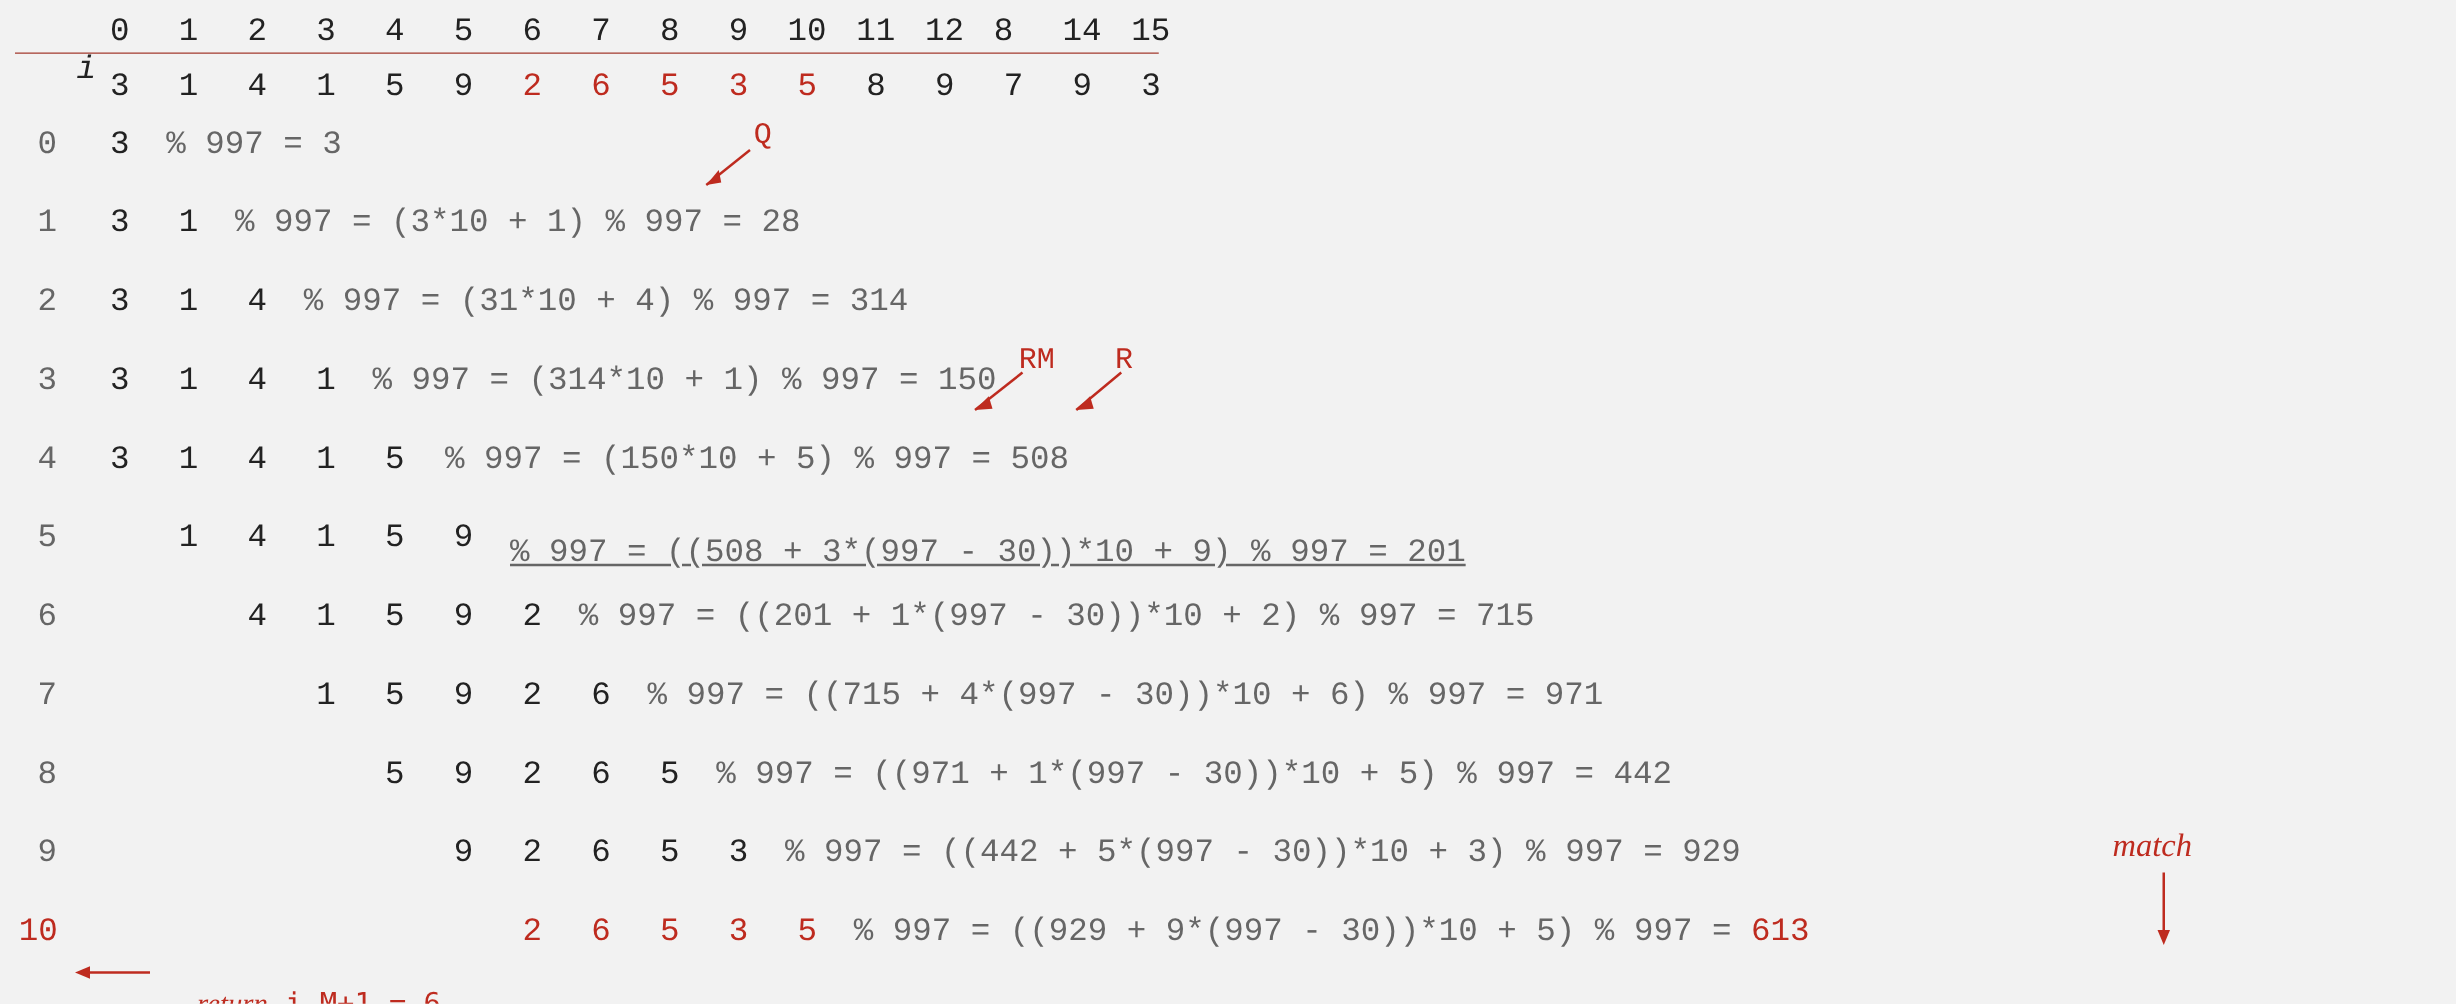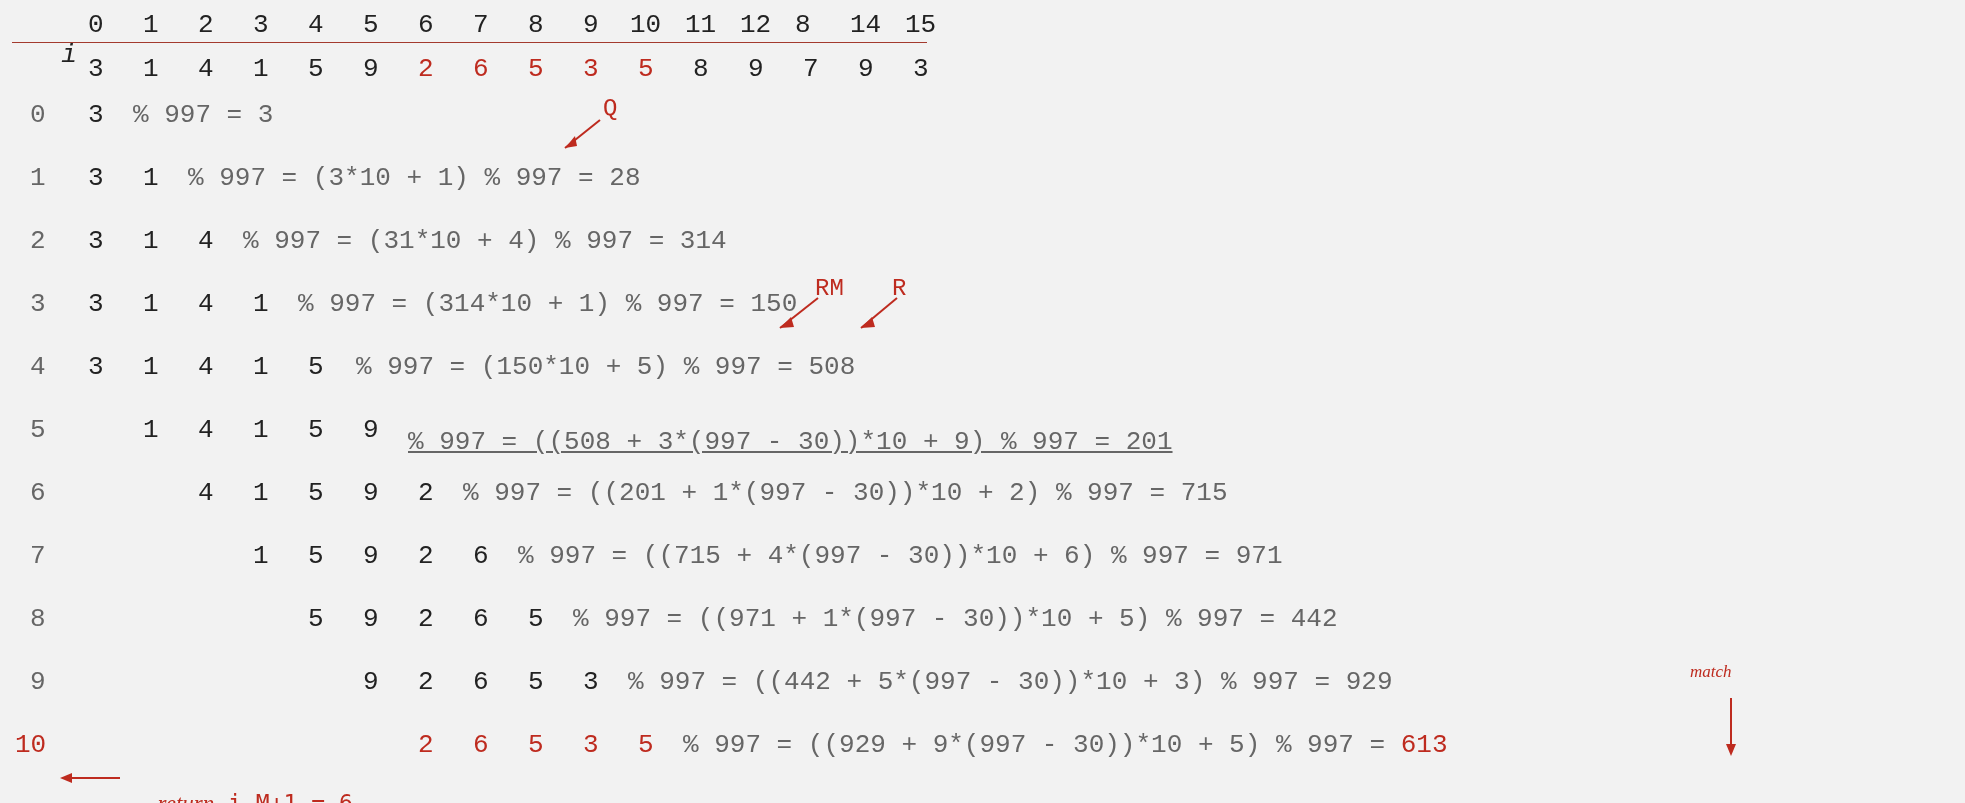--- a/index.html
+++ b/index.html
@@ -154,21 +154,21 @@
 <div class="abs red" style="left:892px; top:275px; font-size:24px;">R</div>
 <svg style="left:772px; top:296px;" width="60" height="40">
   <line x1="46" y1="2" x2="8" y2="32" stroke="#be2b1f" stroke-width="2"></line>
   <polygon points="8,32 19,21 22,31" fill="#be2b1f"></polygon>
 </svg>
 <svg style="left:855px; top:296px;" width="60" height="40">
   <line x1="42" y1="2" x2="6" y2="32" stroke="#be2b1f" stroke-width="2"></line>
   <polygon points="6,32 17,21 20,31" fill="#be2b1f"></polygon>
 </svg>
 
-<div class="abs redital" style="left:1690px; top:662px; font-size:17px;">match</div>
+<div class="abs redital" style="left:1690px; top:662px; font-size:26px;">match</div>
 <svg style="left:1723px; top:698px;" width="20" height="65">
   <line x1="8" y1="0" x2="8" y2="52" stroke="#be2b1f" stroke-width="2"></line>
   <polygon points="8,58 3,46 13,46" fill="#be2b1f"></polygon>
 </svg>
 
 <svg style="left:60px; top:770px;" width="70" height="16">
   <line x1="60" y1="8" x2="6" y2="8" stroke="#be2b1f" stroke-width="2"></line>
   <polygon points="0,8 12,3 12,13" fill="#be2b1f"></polygon>
 </svg>
 <div class="abs" style="left:130px; top:764px; font-size:23px;">

